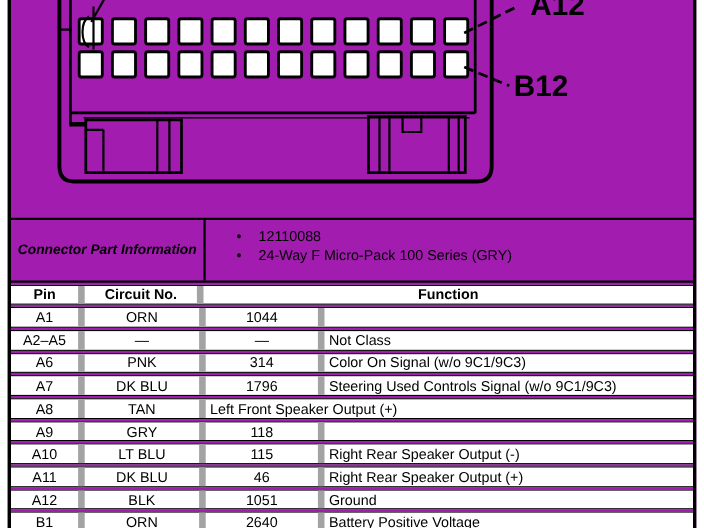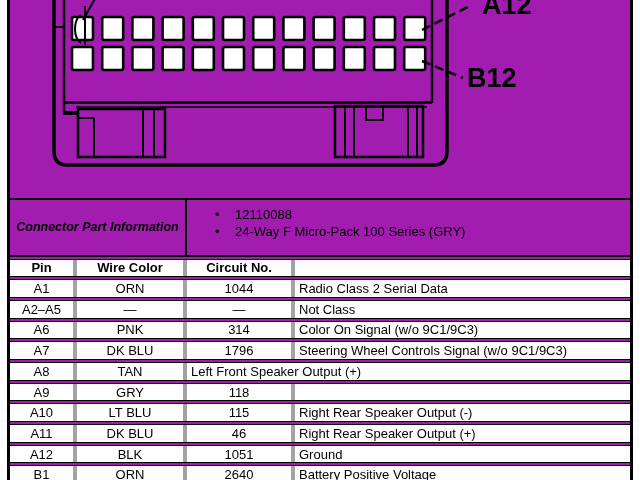--- a/index.html
+++ b/index.html
@@ -21,21 +21,21 @@
   .pi-left{width:177px;box-sizing:border-box;border-right:2px solid #000;
            display:flex;align-items:center;justify-content:center;
            font-size:12.5px;font-weight:bold;white-space:nowrap;font-style:italic;}
   .pi-right{flex:1;padding:6px 0 0 28px;}
   .bullet-row{display:flex;align-items:baseline;line-height:17px;font-size:13px;}
   .bullet{width:20px;font-size:13px;}
   
   .pin-table{margin-top:2px;display:flex;flex-direction:column;gap:1.9px;}
   .prow{height:18.8px;box-sizing:border-box;border-top:1.8px solid #000;
         border-bottom:1.8px solid #000;display:flex;flex:0 0 auto;background:#fff;}
-  .pcell{box-sizing:border-box;border-right:4px solid #a3a3a3;display:flex;
+  .pcell{box-sizing:border-box;border-right:6px solid #a3a3a3;display:flex;
          align-items:center;justify-content:center;font-size:13px;white-space:nowrap;overflow:hidden;}
   .pcell.pin{width:67px;}
   .pcell.wire_color{width:110px;}
   .pcell.circuit_no{width:108px;}
   .pcell.function{flex:1;border-right:none;justify-content:flex-start;padding-left:4px;}
   .hdr{font-weight:bold;}
 </style>
 </head>
 <body>
 
@@ -111,47 +111,46 @@
       <div class="bullet-row">
         <span class="bullet">•</span>
         <span>24-Way F Micro-Pack 100 Series (GRY)</span>
       </div>
     </div>
   </div>
 
   <div class="pin-table">
     <div class="prow">
       <div class="pcell pin hdr">Pin</div>
-      <div class="pcell wire_color hdr">Wire Color</div>
       <div class="pcell circuit_no hdr">Circuit No.</div>
+      <div class="pcell function hdr" style="justify-content:center;padding-left:0;">Function</div>
     </div>
 
   <div class="prow">
         <div class="pcell pin">A1</div>
         <div class="pcell wire_color">ORN</div>
         <div class="pcell circuit_no">1044</div>
-        <div class="pcell function">Radio Class 2 Serial Data</div>
       </div>
       <div class="prow">
         <div class="pcell pin">A2–A5</div>
         <div class="pcell wire_color">—</div>
         <div class="pcell circuit_no">—</div>
         <div class="pcell function">Not Class</div>
       </div>
       <div class="prow">
         <div class="pcell pin">A6</div>
         <div class="pcell wire_color">PNK</div>
         <div class="pcell circuit_no">314</div>
         <div class="pcell function">Color On Signal (w/o 9C1/9C3)</div>
       </div>
       <div class="prow">
         <div class="pcell pin">A7</div>
         <div class="pcell wire_color">DK BLU</div>
         <div class="pcell circuit_no">1796</div>
-        <div class="pcell function">Steering Wheel Controls Signal (w/o 9C1/9C3)</div>
+        <div class="pcell function">Steering Used Controls Signal (w/o 9C1/9C3)</div>
       </div>
       <div class="prow">
         <div class="pcell pin">A8</div>
         <div class="pcell wire_color">TAN</div>
         <div class="pcell function">Left Front Speaker Output (+)</div>
       </div>
       <div class="prow">
         <div class="pcell pin">A9</div>
         <div class="pcell wire_color">GRY</div>
         <div class="pcell circuit_no">118</div>

